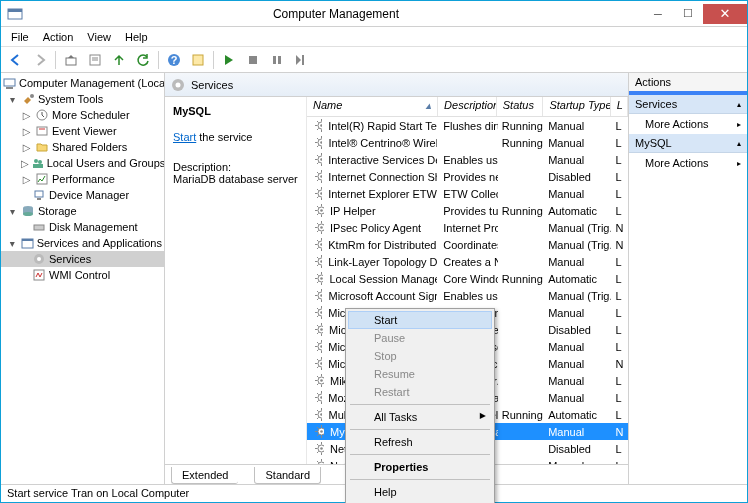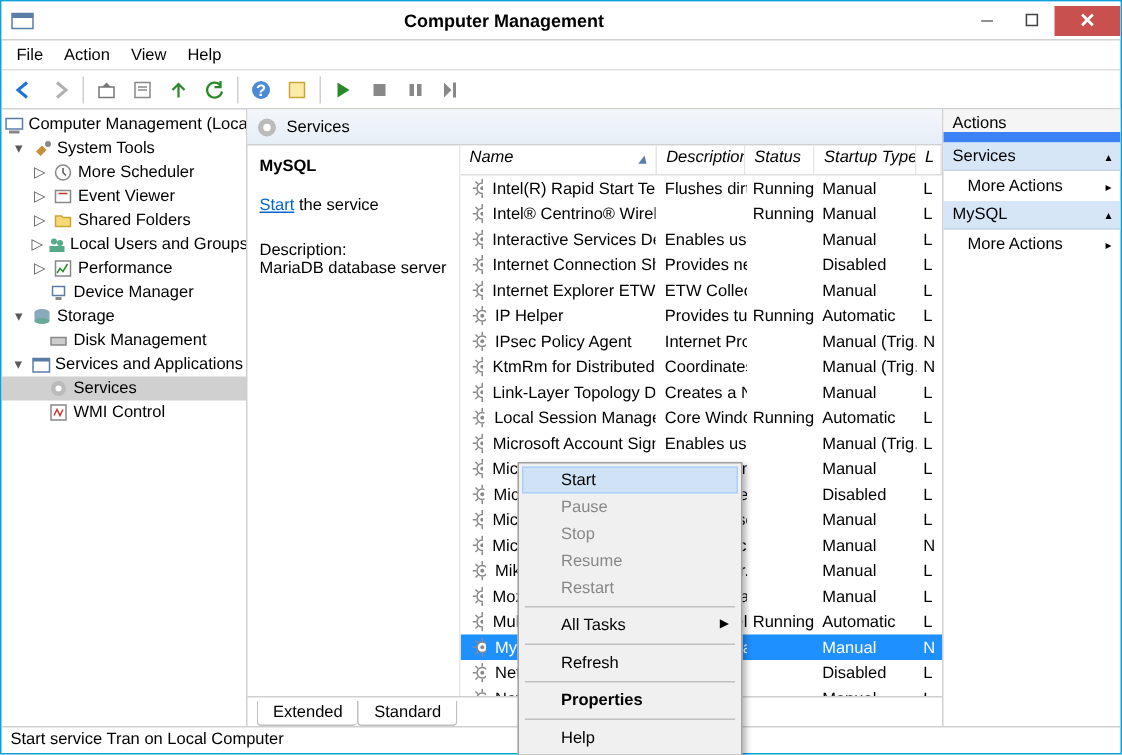--- a/index.html
+++ b/index.html
@@ -1,17 +1,17 @@
 <!DOCTYPE html>
 <html><head>
 <meta charset="utf-8">
 <style>
 * { margin: 0; padding: 0; box-sizing: border-box; font-family: "Segoe UI", Tahoma, sans-serif; font-size: 11px; color: #000; }
 body { background: #fff; width: 748px; height: 503px; overflow: hidden; border: 1px solid #0ea0d8; display: flex; flex-direction: column; }
-.titlebar { height: 26px; background: linear-gradient(#fff, #fff); display: flex; align-items: center; border-bottom: 1px solid #d0d0d0; position: relative; font-weight: bold; }
+.titlebar { height: 26px; background: linear-gradient(#fff, #fff); display: flex; align-items: center; border-bottom: 1px solid #d0d0d0; position: relative; }
 .titlebar .appicon { width: 20px; height: 20px; margin: 0 4px; display:flex;align-items:center;justify-content:center;}
 .titlebar .title { flex: 1; text-align: center; font-size: 12px; color: #000; }
 .winbtns { display: flex; }
 .winbtn { width: 30px; height: 20px; display: flex; align-items: center; justify-content: center; color:#444; }
 .winbtn.close { width: 44px; background: #c8504e; color: #fff; font-size: 13px; }
 .menubar { height: 20px; display: flex; align-items: center; padding: 0 4px; gap: 2px; border-bottom: 1px solid #e0e0e0;}
 .menubar span { padding: 2px 6px; cursor: default; }
 .toolbar { height: 26px; display: flex; align-items: center; padding: 0 4px; gap: 2px; border-bottom: 1px solid #d0d0d0; }
 .tbtn { width: 22px; height: 22px; display:flex;align-items:center;justify-content:center; border:1px solid transparent; }
 .sep { width: 1px; height: 18px; background: #d0d0d0; margin: 0 2px; }
@@ -32,25 +32,25 @@
 .svc-col { border-right:1px solid #e5e5e5; padding:2px 6px; background:#fff; overflow:hidden; white-space:nowrap;font-style:italic;}
 .c-name{width:150px;} .c-desc{width:66px;} .c-status{width:52px;} .c-start{width:76px;} .c-log{width:18px;}
 .svc-rows { flex:1; overflow:hidden; position:relative; }
 .svc-row { display:flex; height:17px; align-items:center; white-space:nowrap; }
 .svc-row.sel { background:#1e90ff; color:#fff; }
 .svc-row.sel span { color:#fff; }
 .svc-row span { overflow:hidden; padding:0 2px 0 4px; }
 .svc-row .rn { width:150px; display:flex; align-items:center; gap:2px;}
 .svc-row .rd { width:66px; } .svc-row .rs { width:52px; } .svc-row .rt { width:76px; } .svc-row .rl { width:18px; }
 .gear { width:13px;height:13px;display:inline-block; }
-.tabs { height:20px; border-top:1px solid #d0d0d0; display:flex; align-items:flex-end; padding-left:6px; gap:0;}
+.tabs { height:20px; border-top:1px solid #d0d0d0; display:flex; align-items:flex-end; padding-left:6px; gap:16px;}
 .tab { padding:2px 10px; border:1px solid #c0c0c0; border-top:none; border-radius:0 0 3px 3px; background:#fff; font-size:11px; }
 .tab.first { border-right:none; }
 .actions { width:118px; display:flex; flex-direction:column; }
-.act-hdr { height:22px; background:#f5f5f5; border-bottom:7px solid #3b82f6; padding:3px 6px; font-weight:normal; }
+.act-hdr { height:22px; background:#f5f5f5; border-bottom:4px solid #3b82f6; padding:3px 6px; font-weight:normal; }
 .act-sec { background:#d7e6f7; padding:3px 6px; border-bottom:1px solid #c5d5e7; display:flex; justify-content:space-between; align-items:center; color:#1b4f8a; }
 .act-item { padding:4px 6px 4px 16px; display:flex; justify-content:space-between; align-items:center; }
 .status { height:18px; border-top:1px solid #d0d0d0; padding:2px 6px; font-size:11px; }
 .ctxmenu { position:absolute; left:345px; top:308px; width:150px; background:#f0f0f0; border:1px solid #a0a0a0; box-shadow:2px 2px 4px rgba(0,0,0,0.3); z-index:100; padding:2px; }
 .ctxmenu .mi { padding:3px 20px 3px 26px; position:relative; }
 .ctxmenu .mi.hl { background:#d0e2f5; border:1px solid #aecff7; padding:2px 19px 2px 25px; }
 .ctxmenu .mi.dis { color:#888; }
 .ctxmenu .msep { height:1px; background:#c0c0c0; margin:3px 2px; }
 .ctxmenu .sub::after { content:"▶"; position:absolute; right:6px; font-size:8px; }
 .tri { font-size:8px; }

